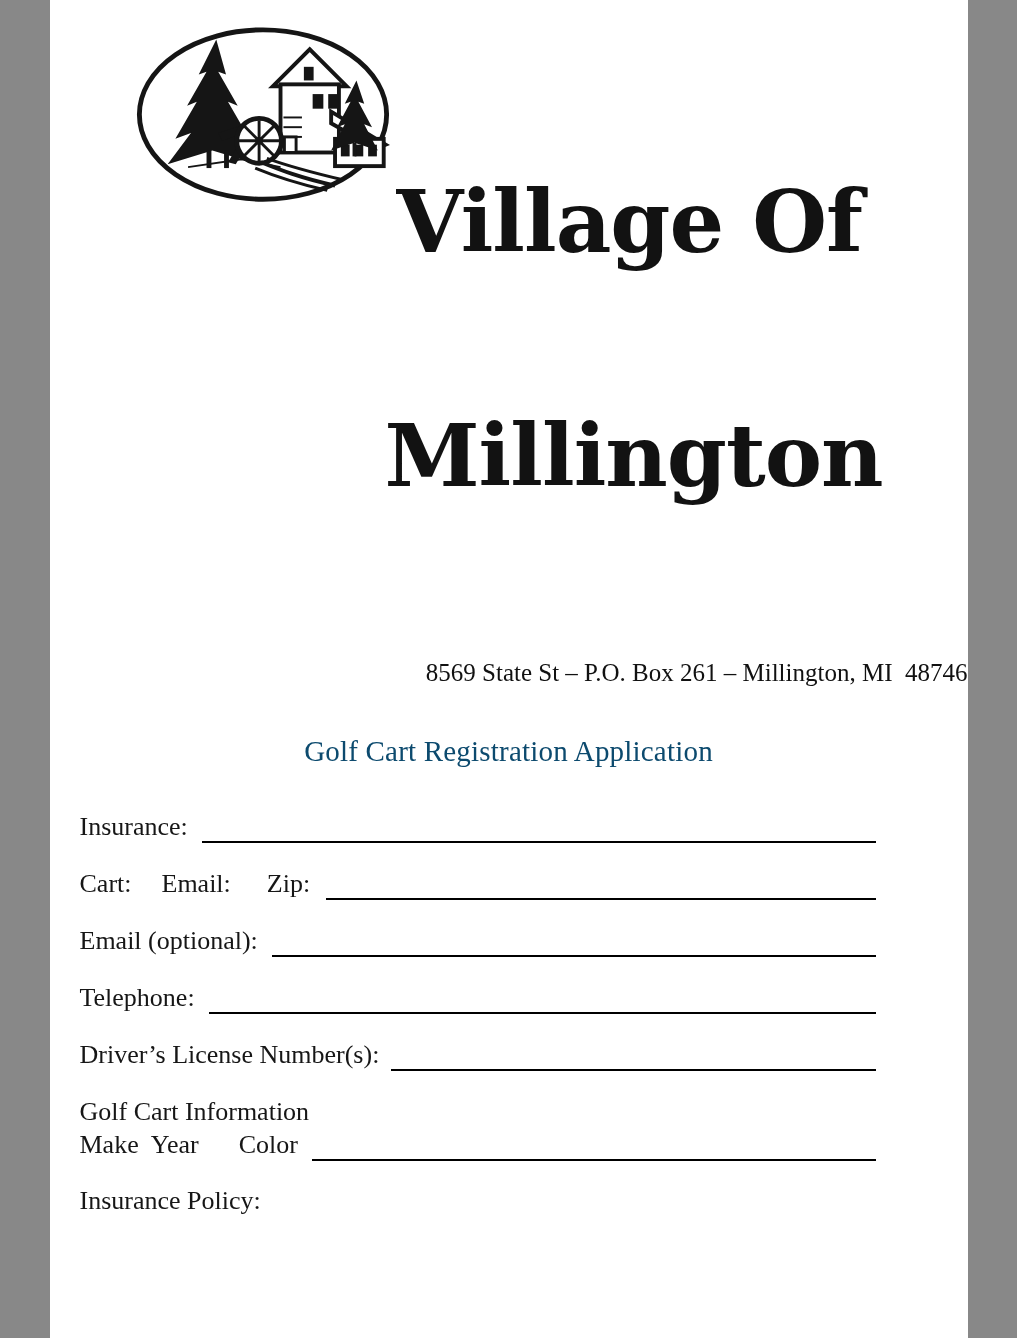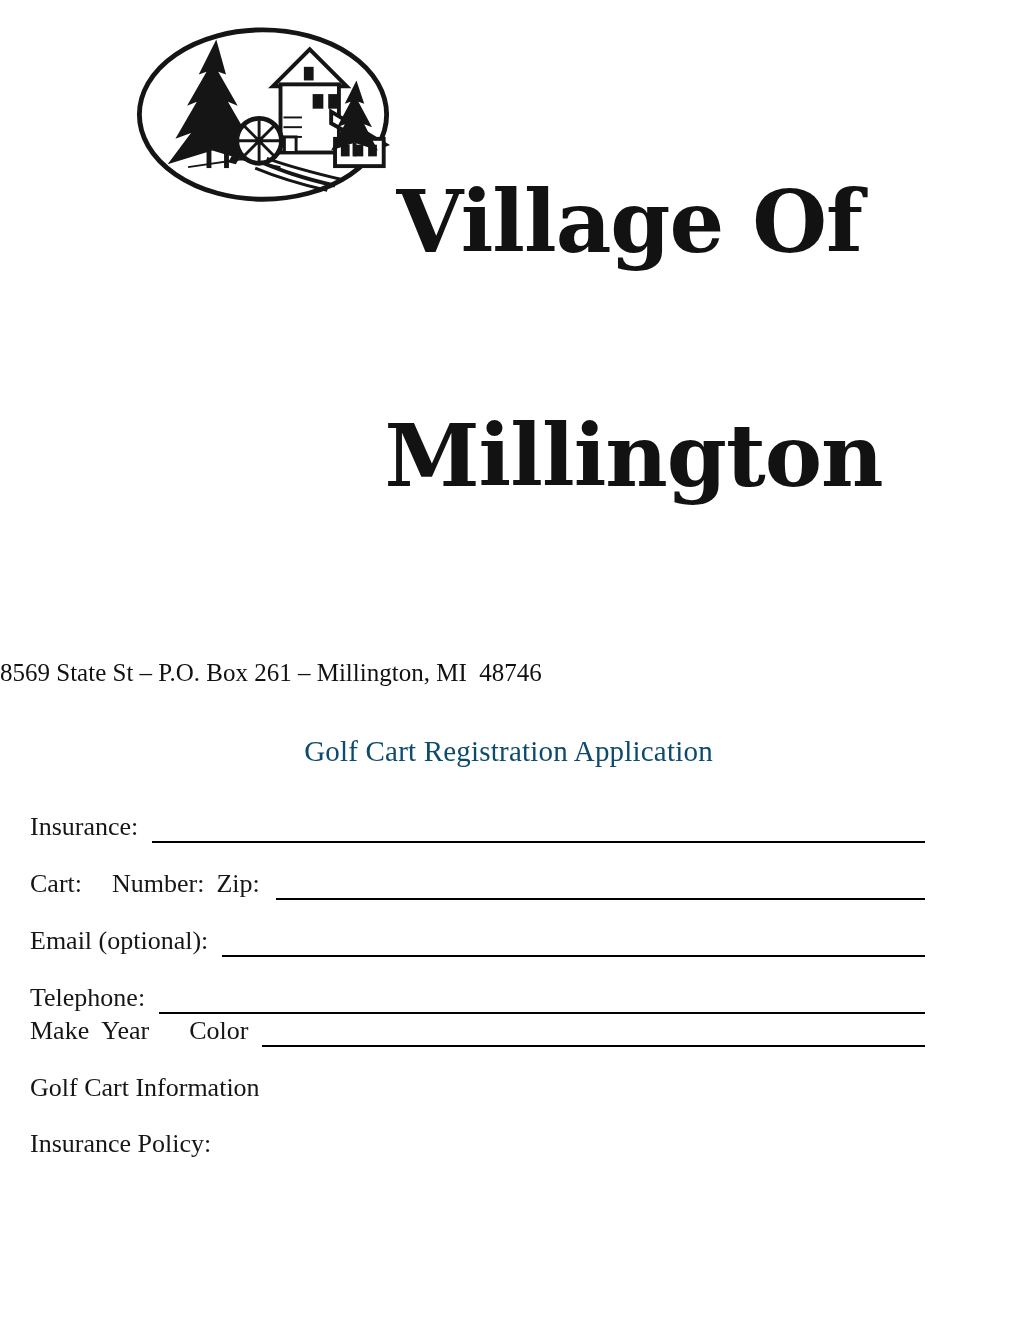--- a/index.html
+++ b/index.html
@@ -1,20 +1,20 @@
 <!DOCTYPE html>
 <html><head>
 <meta charset="utf-8">
 <style>
   * { margin: 0; padding: 0; box-sizing: border-box; }
   html, body { background: #888; }
   body { font-family: "Liberation Serif", "DejaVu Serif", serif; }
   .page {
     position: relative;
-    width: 1017px;
+    width: 918px;
     height: 1338px;
     margin: 0 auto;
     background: #ffffff;
     color: #161616;
     overflow: hidden;
   }
 
   
   .logo-row {
     display: flex;
@@ -30,21 +30,21 @@
     font-size: 86px;
     line-height: 0.92;
     letter-spacing: -1px;
     color: #121212;
     white-space: pre;
   }
   .logo-text .l1 { padding-left: 12px; }
   .logo-text .l2 { margin-top: -4px; text-align: center; }
 
   .head-line {
-    text-align: left;
+    text-align: right;
     font-size: 25px;
     white-space: pre;
     color: #111;
   }
   .head-line.addr { margin-top: 6px; }
   .head-line.contact { margin-top: 3px; }
 
   
   .doc-title {
     margin-top: 48px;
@@ -80,21 +80,21 @@
   .mt-std   { margin-top: 27px; }
   .mt-tight { margin-top: 3px; }
   .gap-lg { margin-top: 28px; }
   .gap-md { margin-top: 26px; }
   .city-line { flex: 0 0 490px; }
   .state-line { flex: 0 0 54px; }
   .make-line { flex: 0 0 346px; }
   .year-line { flex: 0 0 58px; }
 
   .ml-16 { margin-left: 16px; }
-  .ml-24 { }
+  .ml-24 { margin-left: 24px; }
   .ml-12 { margin-left: 12px; }
   .ml-28 { margin-left: 28px; }
   .ml-14 { margin-left: 14px; }
 </style>
 </head>
 <body>
 
 <div class="page">
 
   <header>
@@ -161,50 +161,54 @@
 
     <div class="row mt-first">
       <span class="lbl">Insurance:</span>
       <div class="blank ml-14"></div>
     </div>
 
 
     <div class="row mt-std">
       <span class="lbl">Cart:</span>
       <div class="blank fixed city-line ml-14"></div>
-      <span class="lbl ml-16">Number:</span>
+      <span class="lbl ml-16">Email:</span>
       <div class="blank fixed state-line ml-12"></div>
       <span class="lbl ml-24">Zip:</span>
       <div class="blank ml-16"></div>
     </div>
 
     <div class="row mt-std">
       <span class="lbl">Email (optional):</span>
       <div class="blank ml-14"></div>
     </div>
 
     <div class="row mt-std">
       <span class="lbl">Telephone:</span>
       <div class="blank ml-14"></div>
     </div>
 
+    <div class="row mt-std">
+      <span class="lbl">Driver’s License Number(s):</span>
+      <div class="blank ml-12"></div>
+    </div>
+
+    <div class="row mt-std">
+      <span class="lbl">Golf Cart Information</span>
+    </div>
 
     <div class="row mt-tight">
       <span class="lbl">Make</span>
       <div class="blank fixed make-line"></div>
       <span class="lbl ml-12">Year</span>
       <div class="blank fixed year-line ml-12"></div>
       <span class="lbl ml-28">Color</span>
       <div class="blank ml-14"></div>
     </div>
 
-    <div class="row mt-std">
-      <span class="lbl">Golf Cart Information</span>
-    </div>
-
 
     <div class="row gap-md">
       <span class="lbl">Insurance Policy:</span>
       
     </div>
 
   </main>
 </div>
 
 </body></html>

